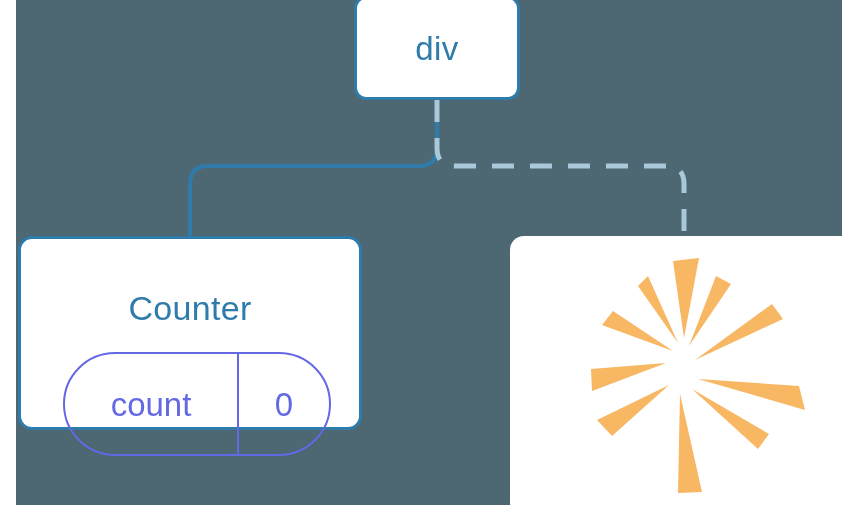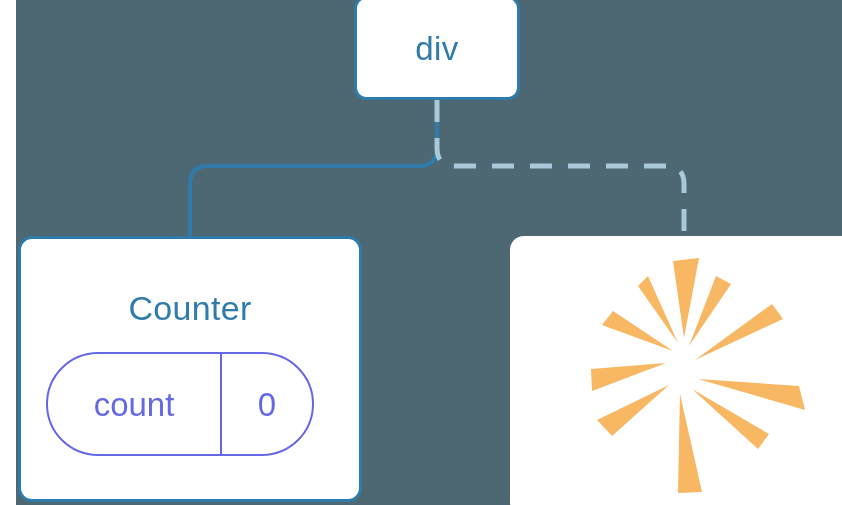--- a/index.html
+++ b/index.html
@@ -50,39 +50,39 @@
     color: #2f7cab;
     letter-spacing: 0.5px;
     line-height: 1;
   }
 
   
   #node-counter {
     left: 2px;
     top: 236px;
     width: 344px;
-    height: 266px;
+    height: 194px;
     border: 3px solid #2f7cab;
     border-radius: 14px;
     display: flex;
     flex-direction: column;
     align-items: center;
   }
   #node-counter .node-title {
     font-size: 34px;
     color: #2f7cab;
     line-height: 1;
     margin-top: 52px;
     letter-spacing: 0.3px;
   }
 
   
   .state-pill {
     position: absolute;
-    left: 30px;
+    left: 47px;
     top: 352px;
     width: 268px;
     height: 104px;
     border: 2px solid #6468e3;
     border-radius: 52px;
     box-sizing: border-box;
     display: flex;
     background: transparent;
   }
   .state-pill .pill-key {

